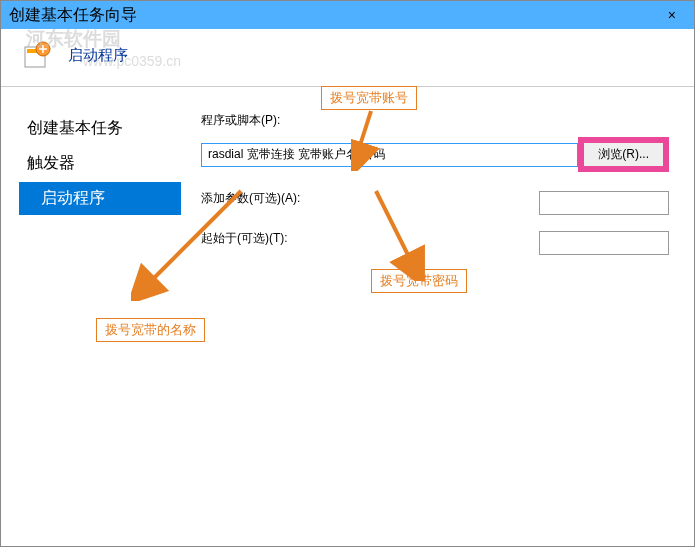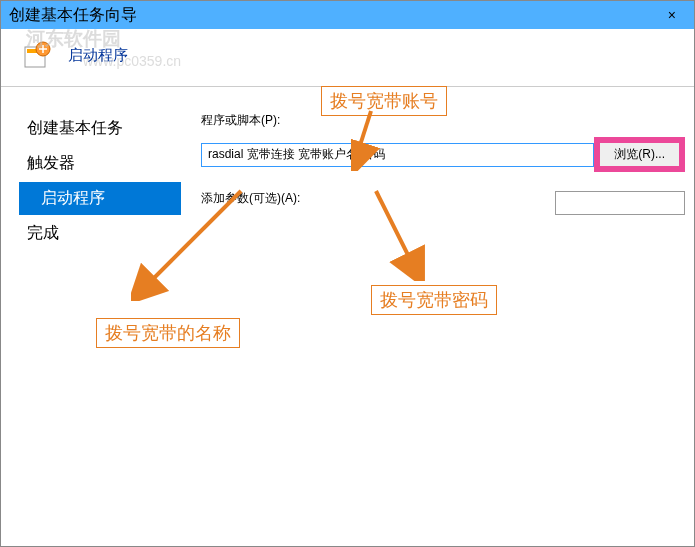--- a/index.html
+++ b/index.html
@@ -13,28 +13,28 @@
     .header-icon svg { width: 100%; height: 100%; }
     .header-title-area { position: relative; }
     .header-title { font-size: 15px; color: #003399; }
     .watermark { position: absolute; left: 25px; top: -3px; font-size: 19px; font-weight: bold; color: #c0c0c0; opacity: 0.55; white-space: nowrap; }
     .watermark-url { position: absolute; left: 82px; top: 24px; font-size: 14px; color: #c0c0c0; opacity: 0.55; }
     .body-area { display: flex; padding-top: 25px; position: relative; height: calc(100% - 95px); }
     .sidebar { width: 180px; padding-left: 18px; }
     .sidebar-item { font-size: 16px; padding: 6px 8px; cursor: pointer; margin-bottom: 2px; }
     .sidebar-item.active { background: #0078d7; color: #fff; }
     .sidebar-item.indent { padding-left: 22px; }
-    .form-area { flex: 1; padding-left: 20px; padding-right: 9px; position: relative; }
+    .form-area { flex: 1; padding-left: 20px; padding-right: 25px; position: relative; }
     .form-label { font-size: 12px; margin-bottom: 8px; display: block; }
     .input-row { display: flex; gap: 0; margin-bottom: 18px; align-items: center; }
     .text-input { flex: 1; height: 24px; border: 1px solid #3399ff; padding: 2px 6px; font-size: 12px; outline: none; }
     .text-input.short { width: 130px; flex: none; border: 1px solid #999; }
     .browse-btn { padding: 3px 14px; font-size: 12px; border: 6px solid #ec4899; background: #efefef; cursor: pointer; }
     .param-row { display: flex; justify-content: space-between; align-items: flex-end; margin-bottom: 15px; width: 100%; }
-    .annotation { position: absolute; border: 1px solid #e67e22; color: #e67e22; font-size: 18px; padding: 2px 8px; background: #fff; }
+    .annotation { position: absolute; border: 1px solid #e67e22; color: #e67e22; font-size: 13px; padding: 2px 8px; background: #fff; }
     .arrow { position: absolute; }
     .arrow svg { display: block; }
   </style>
 </head>
 <body>
 
 <div class="titlebar">
   <span class="title-text">创建基本任务向导</span>
   <span class="close-btn">×</span>
 </div>
@@ -55,39 +55,42 @@
       <div class="header-title">启动程序</div>
     </div>
   </div>
 </div>
 
 <div class="body-area">
   <div class="sidebar">
     <div class="sidebar-item">创建基本任务</div>
     <div class="sidebar-item">触发器</div>
     <div class="sidebar-item indent active">启动程序</div>
-    <div class="sidebar-item">完成</div>
   </div>
 
   <div class="form-area">
     <label class="form-label">程序或脚本(P):</label>
     <div class="input-row">
       <input type="text" class="text-input" value="rasdial 宽带连接 宽带账户名 密码" style="">
       <button class="browse-btn">浏览(R)...</button>
     </div>
     <div class="param-row">
       <span class="form-label">添加参数(可选)(A):</span>
       <input type="text" class="text-input short" value="" style="">
     </div>
+    <div class="param-row">
+      <span class="form-label">起始于(可选)(T):</span>
+      <input type="text" class="text-input short" value="" style="">
+    </div>
   </div>
 </div>
 
 <div class="annotation" style="left:320px; top:85px;">拨号宽带账号</div>
 <div class="annotation" style="left:95px; top:309px;margin-top:8px;">拨号宽带的名称</div>
-<div class="annotation" style="left:370px; top:284px;">拨号宽带密码</div>
+<div class="annotation" style="left:370px; top:268px;">拨号宽带密码</div>
 
 <div class="arrow" style="left:350px; top:105px;">
   <svg width="40" height="65">
     <defs>
         <marker id="ah1" markerWidth="10" markerHeight="10" refX="5" refY="5" orient="auto">
           <polygon points="0,0 10,5 0,10" fill="#e67e22"></polygon>
         </marker>
       </defs>
     <line x1="20" y1="5" x2="4" y2="55" stroke="#e67e22" stroke-width="4" marker-end="url(#ah1)"></line>
   </svg>

